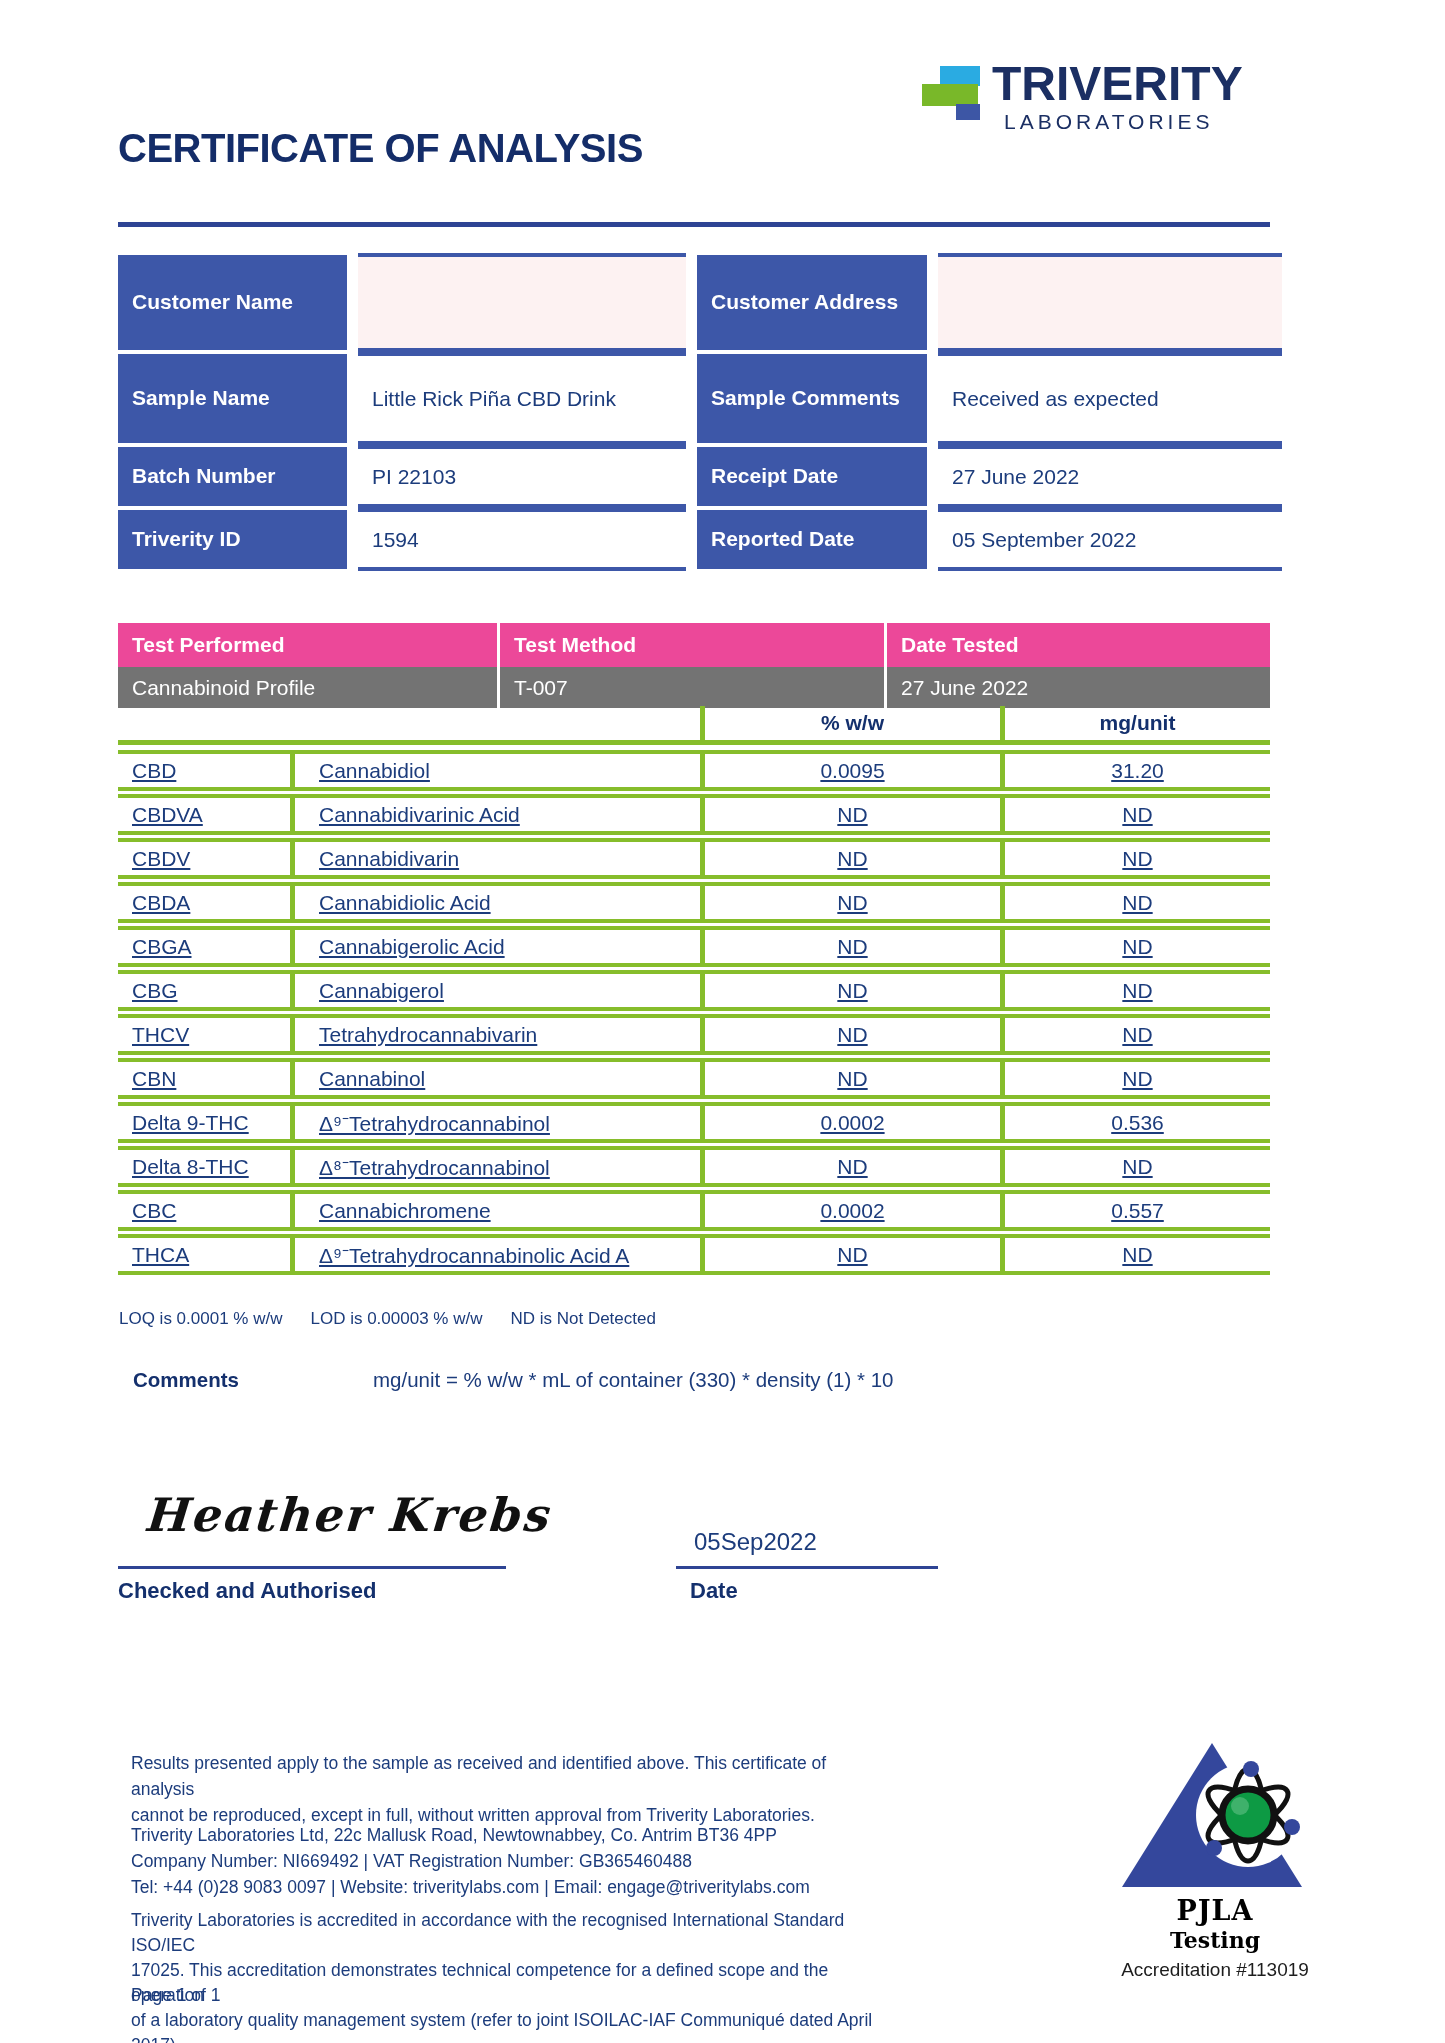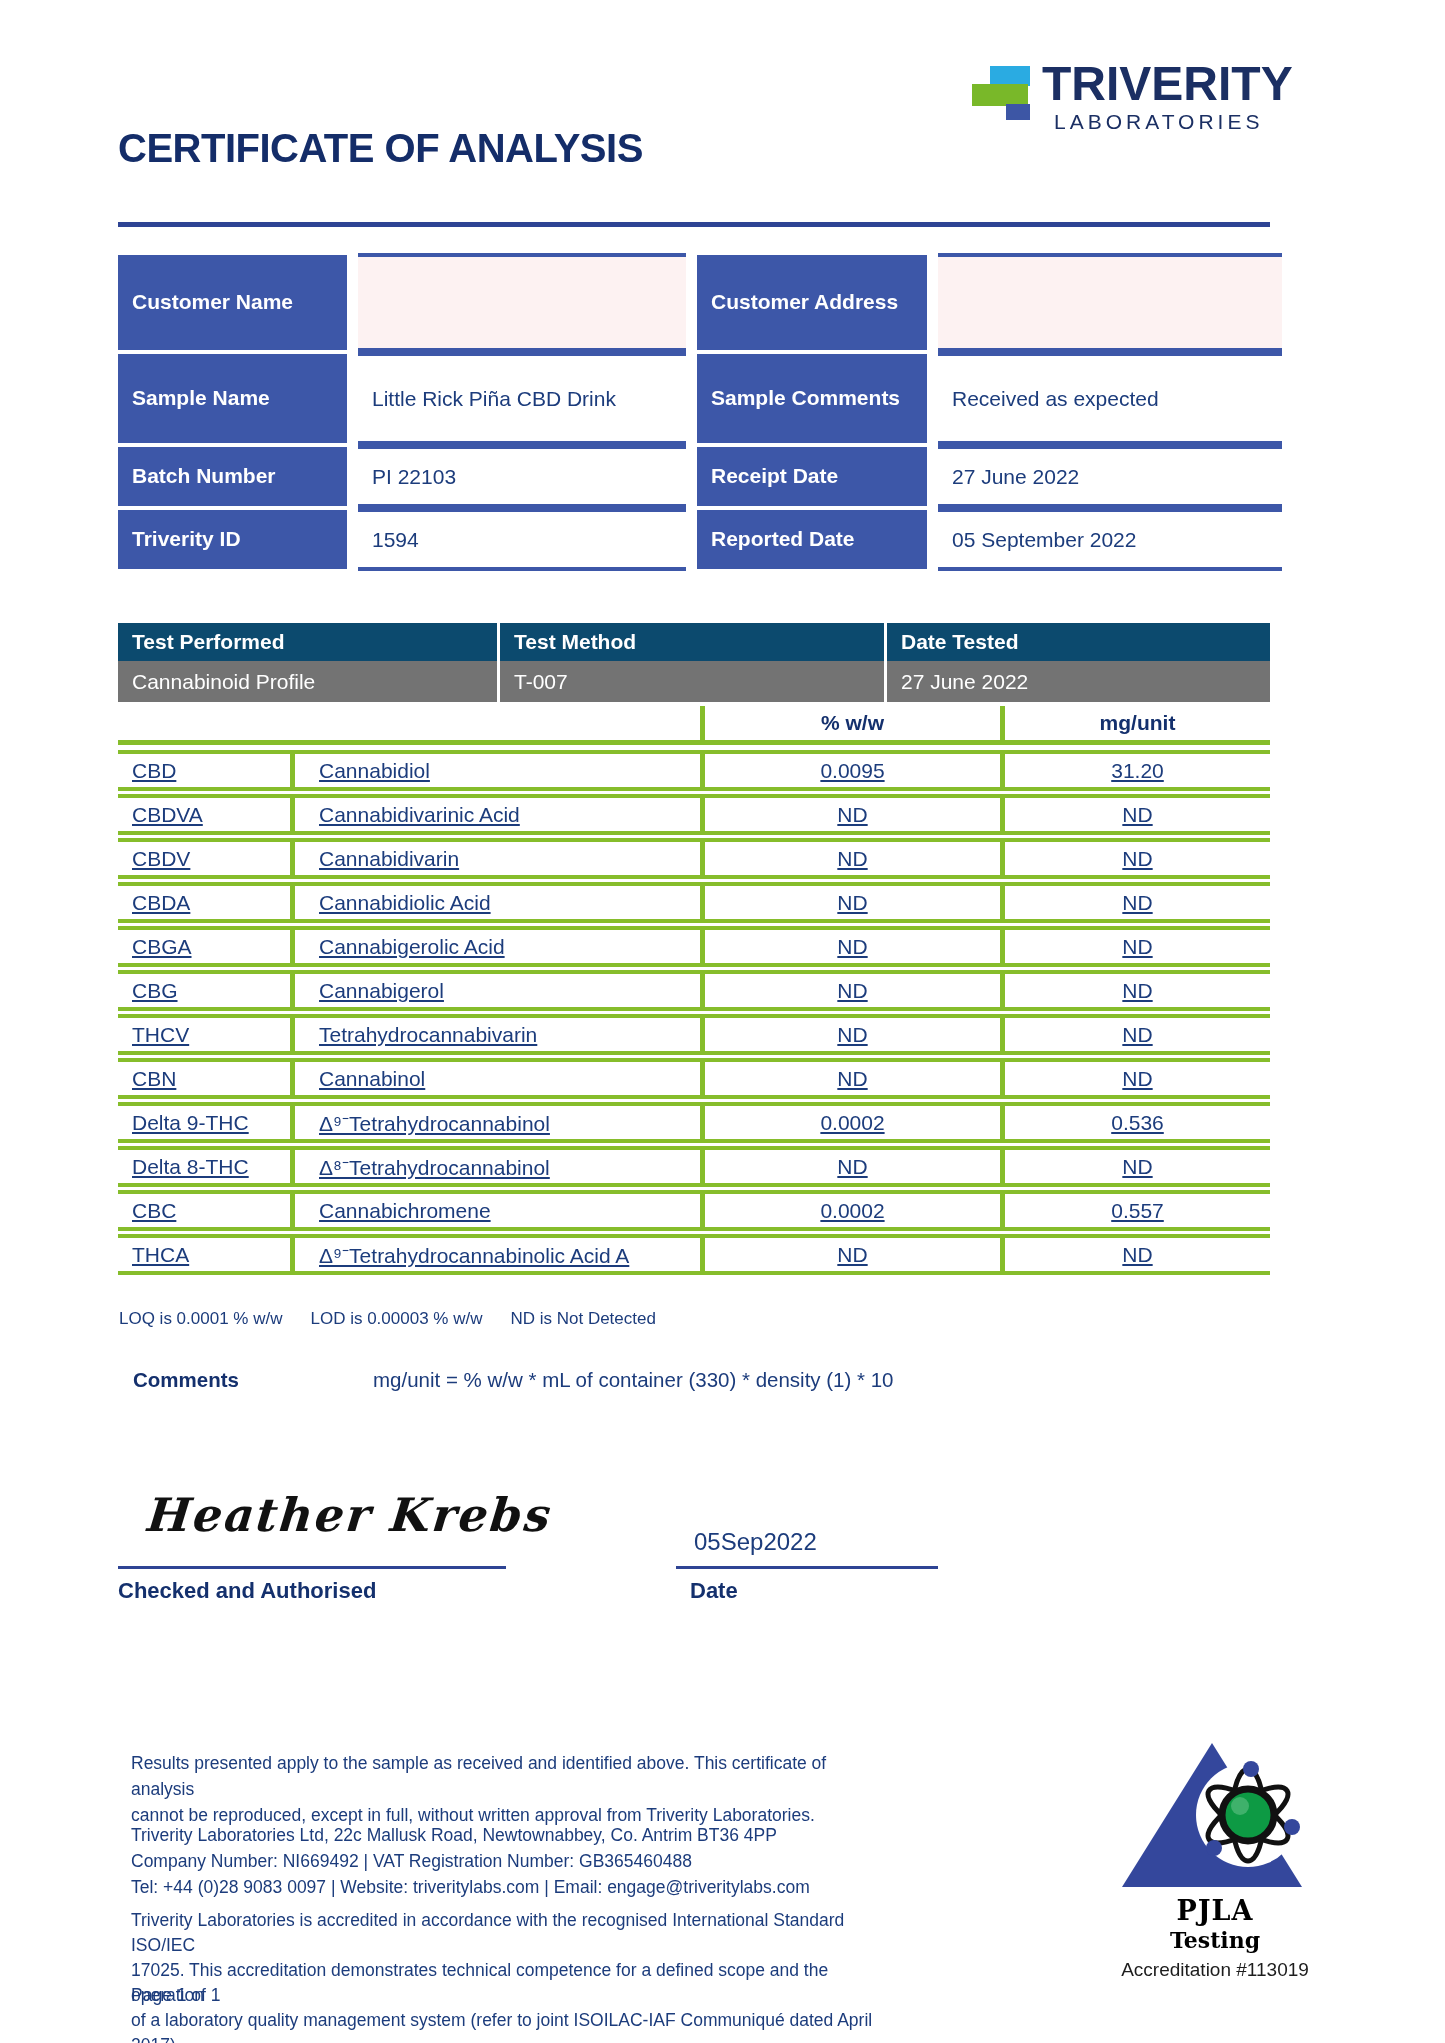--- a/index.html
+++ b/index.html
@@ -2,21 +2,21 @@
 <html><head>
 <meta charset="utf-8">
 <style>
   * { margin:0; padding:0; box-sizing:border-box; }
   body { background:#9a9a9a; font-family:"Liberation Sans", sans-serif; }
   #page {
     position:relative; width:1445px; height:2043px; background:#ffffff;
     margin:0 auto; overflow:hidden; color:#1c3c7c;
   }
   
-  .brand { position:absolute; left:972px; top:60px; display:flex; align-items:flex-start; }
+  .brand { position:absolute; left:922px; top:60px; display:flex; align-items:flex-start; }
   .brand-mark { position:relative; width:62px; height:52px; margin-top:6px; }
   .blk { position:absolute; }
   .blk-cyan  { left:18px; top:0;    width:40px; height:20px; background:#2aabe2; }
   .blk-green { left:0;    top:18px; width:56px; height:22px; background:#79b829; }
   .blk-blue  { left:34px; top:38px; width:24px; height:16px; background:#3d56a5; }
   .brand-text { margin-left:8px; }
   .brand-name { font-size:48px; font-weight:800; letter-spacing:0px; color:#1b2f63; line-height:1.0; }
   .brand-sub  { font-size:21px; font-weight:400; letter-spacing:4px; color:#1b2f63; margin-top:2px; padding-left:12px; }
   
   .doc-title { position:absolute; left:118px; top:126px; font-size:40px; font-weight:800; color:#142d69; letter-spacing:-0.5px; }
@@ -34,21 +34,21 @@
   }
   .val {
     background:#ffffff; color:#1c3c7c; font-size:21px;
     display:flex; align-items:center; padding:0 14px;
     border-top:4px solid #3d57a8; border-bottom:4px solid #3d57a8;
   }
   .redacted { background:#fdf2f2; }
   
   .test-table { position:absolute; left:118px; top:623px; width:1152px; }
   .tt-row { display:grid; grid-template-columns:382px 387px 383px; }
-  .tt-head .tt-cell { background:#0c4a6e; color:#fff; font-weight:700; height:38px; }
+  .tt-head .tt-cell { background:#ec4899; color:#fff; font-weight:700; height:44px; }
   .tt-green .tt-cell { background:#737373; color:#fff; font-weight:400; height:41px; }
   .tt-cell { font-size:21px; display:flex; align-items:center; padding:0 14px; border-right:3px solid #fff; }
   .tt-cell:last-child { border-right:none; }
   
   .results {
     position:absolute; left:118px; top:706px; width:1152px;
     display:grid; grid-template-columns:172px 410px 300px 270px;
     grid-auto-rows:41px; row-gap:3px;
   }
   .results .hd { height:39px; border-bottom:5px solid #86bd2b; display:flex; align-items:center; justify-content:center; font-weight:700; font-size:21px; color:#14306d; }

